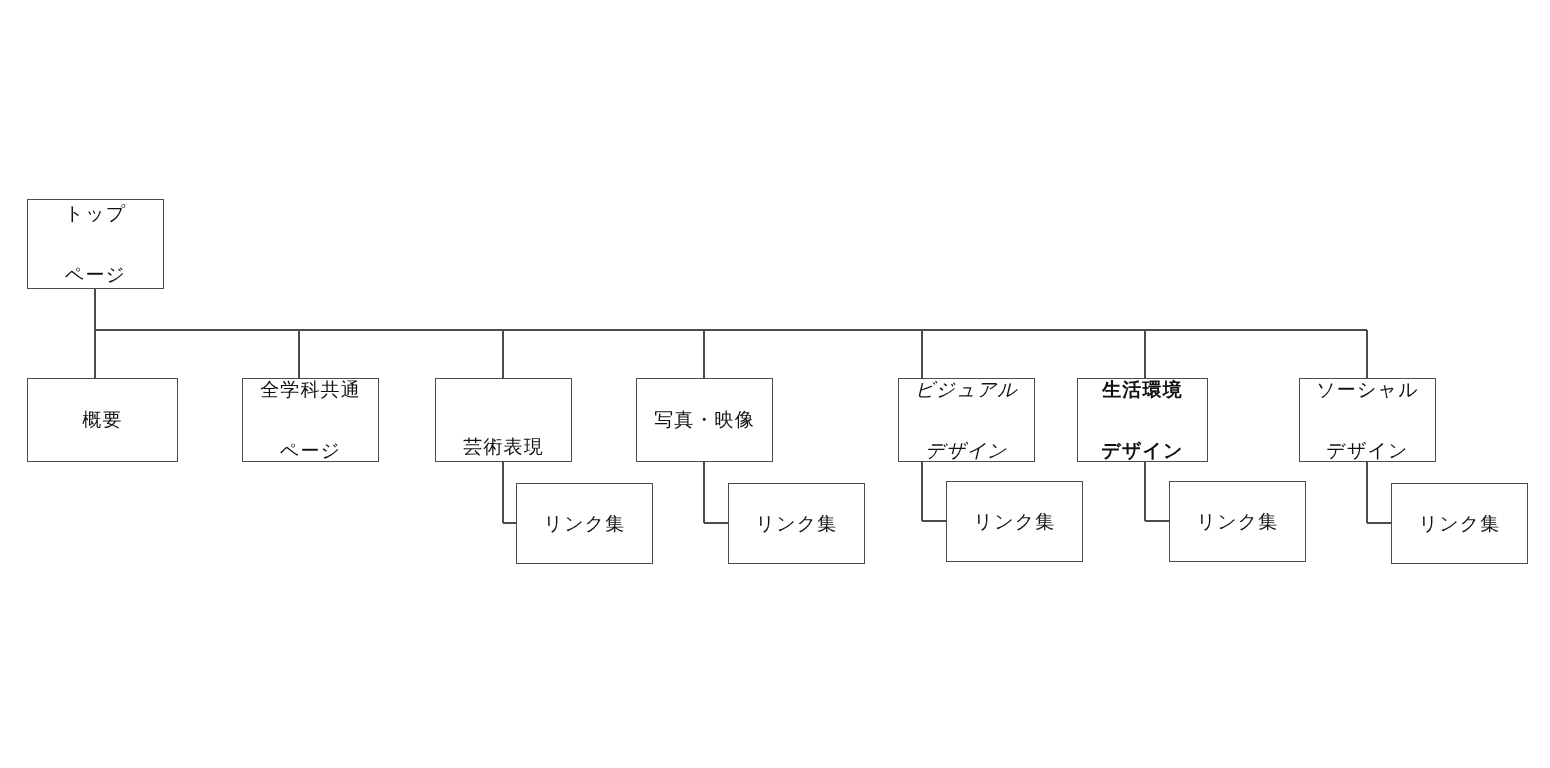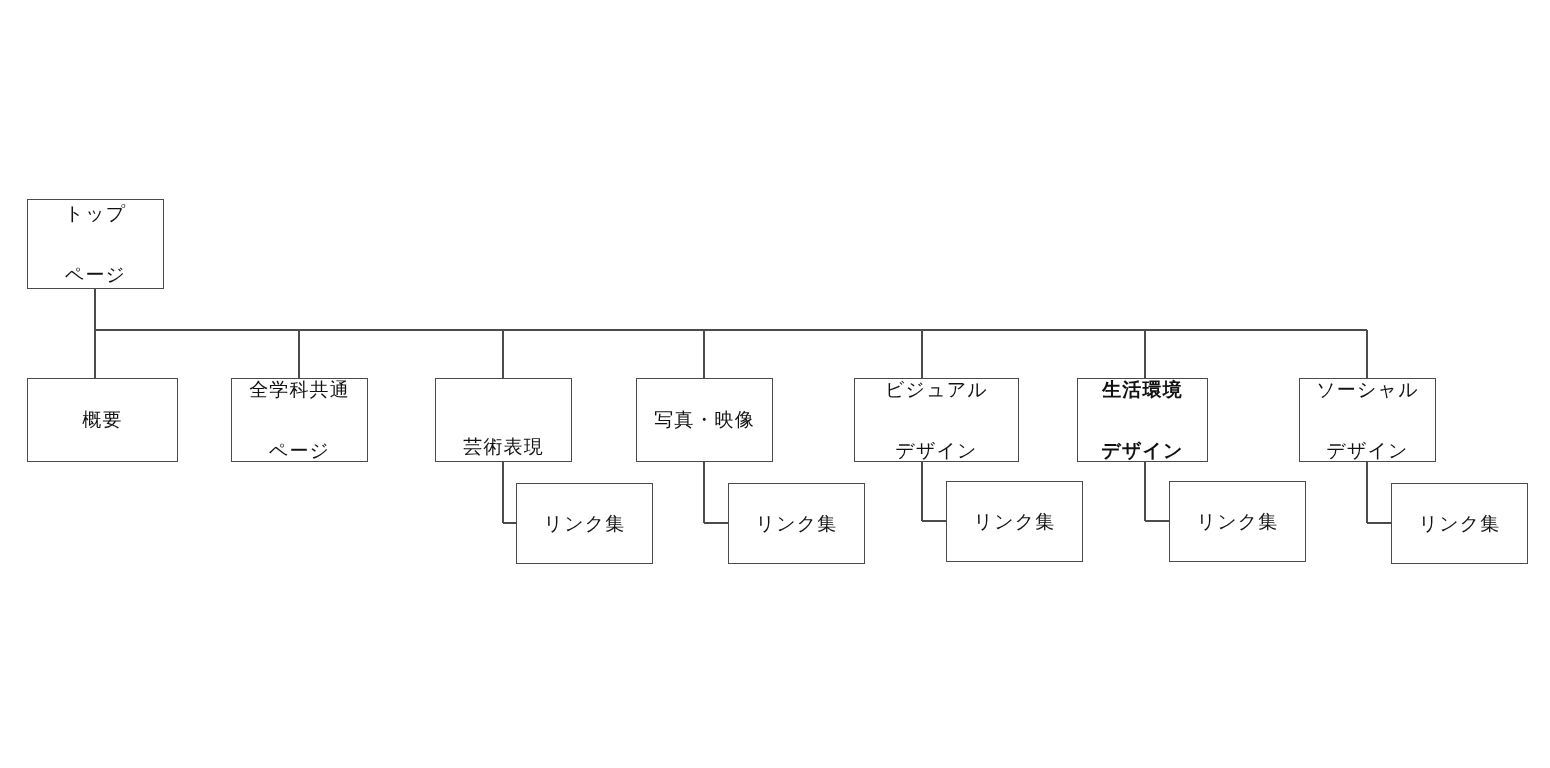--- a/index.html
+++ b/index.html
@@ -73,37 +73,37 @@
       <line x1="1367" y1="523" x2="1391" y2="523" stroke="#4b4b4d" stroke-width="1.4" shape-rendering="crispEdges"></line>
     </svg>
   <div id="nodes">
       <div class="node" style="left: 27px; top: 199px; width: 137px; height: 90px; border-color: rgb(75, 75, 77); color: rgb(17, 17, 17);">
         <span class="line">トップ</span>
         <span class="line">ページ</span>
       </div>
       <div class="node" style="left: 27px; top: 378px; width: 151px; height: 84px; border-color: rgb(75, 75, 77); color: rgb(17, 17, 17); text-align: right;">
         <span class="line">概要</span>
       </div>
-      <div class="node" style="left: 231px; top: 378px; width: 137px; height: 84px; border-color: rgb(75, 75, 77); color: rgb(17, 17, 17);">
+      <div class="node" style="left: 242px; top: 378px; width: 137px; height: 84px; border-color: rgb(75, 75, 77); color: rgb(17, 17, 17);">
         <span class="line">全学科共通</span>
         <span class="line">ページ</span>
       </div>
       <div class="node" style="left: 435px; top: 378px; width: 137px; height: 84px; border-color: rgb(75, 75, 77); color: rgb(17, 17, 17); justify-content: flex-end;">
         <span class="line">芸術表現</span>
       </div>
       <div class="node" style="left: 516px; top: 483px; width: 137px; height: 81px; border-color: rgb(75, 75, 77); color: rgb(17, 17, 17);">
         <span class="line">リンク集</span>
       </div>
       <div class="node" style="left: 636px; top: 378px; width: 137px; height: 84px; border-color: rgb(75, 75, 77); color: rgb(17, 17, 17); font-family: Liberation Serif, serif;">
         <span class="line">写真・映像</span>
       </div>
       <div class="node" style="left: 728px; top: 483px; width: 137px; height: 81px; border-color: rgb(75, 75, 77); color: rgb(17, 17, 17);">
         <span class="line">リンク集</span>
       </div>
-      <div class="node" style="left: 854px; top: 378px; width: 165px; height: 84px; border-color: rgb(75, 75, 77); color: rgb(17, 17, 17);">
+      <div class="node" style="left: 898px; top: 378px; width: 137px; height: 84px; border-color: rgb(75, 75, 77); color: rgb(17, 17, 17); font-style: italic;">
         <span class="line">ビジュアル</span>
         <span class="line">デザイン</span>
       </div>
       <div class="node" style="left: 946px; top: 481px; width: 137px; height: 81px; border-color: rgb(75, 75, 77); color: rgb(17, 17, 17);">
         <span class="line">リンク集</span>
       </div>
       <div class="node" style="left: 1077px; top: 378px; width: 131px; height: 84px; border-color: rgb(75, 75, 77); color: rgb(17, 17, 17); font-weight: bold;">
         <span class="line">生活環境</span>
         <span class="line">デザイン</span>
       </div>

